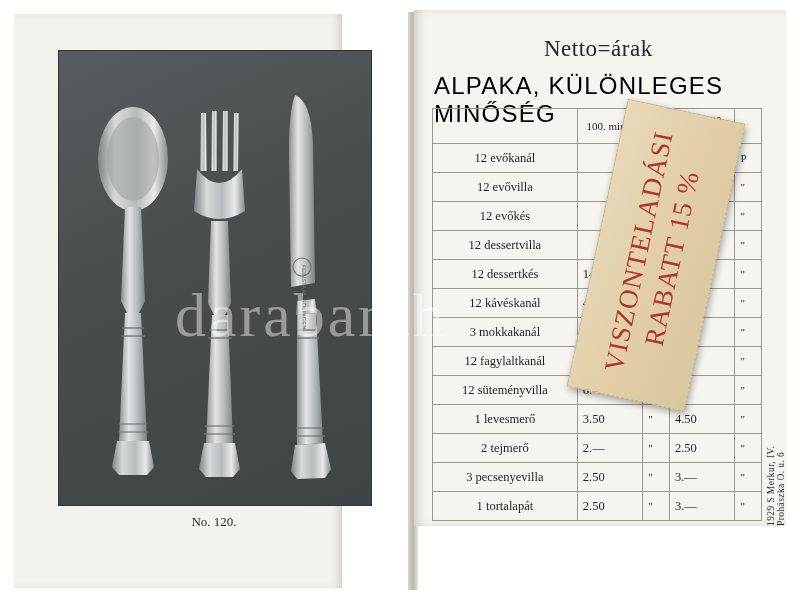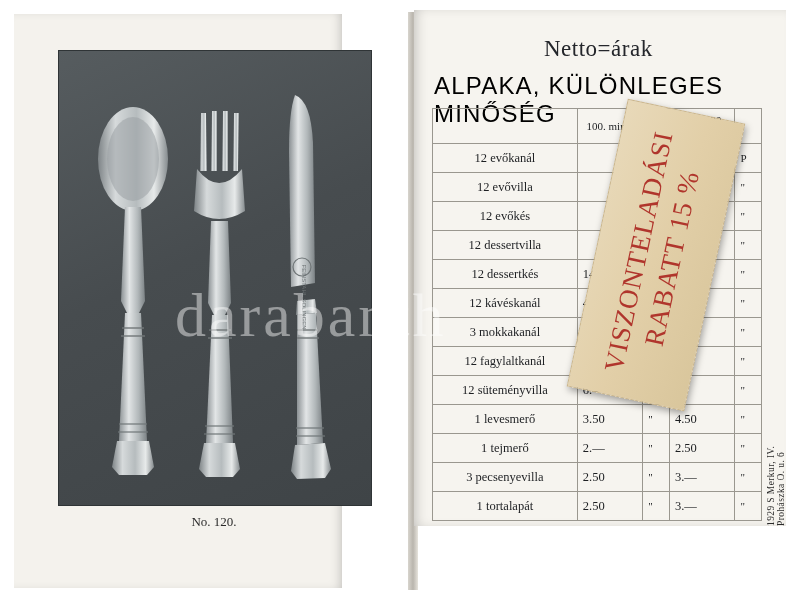--- a/index.html
+++ b/index.html
@@ -338,21 +338,21 @@
                 <td class="col-cur">"</td>
               </tr>
               <tr>
                 <td class="col-item">1 levesmerő</td>
                 <td class="col-price">3.50</td>
                 <td class="col-cur">"</td>
                 <td class="col-price">4.50</td>
                 <td class="col-cur">"</td>
               </tr>
               <tr>
-                <td class="col-item">1 tejmerő</td>
+                <td class="col-item">2 tejmerő</td>
                 <td class="col-price">2.—</td>
                 <td class="col-cur">"</td>
                 <td class="col-price">2.50</td>
                 <td class="col-cur">"</td>
               </tr>
               <tr>
                 <td class="col-item">3 pecsenyevilla</td>
                 <td class="col-price">2.50</td>
                 <td class="col-cur">"</td>
                 <td class="col-price">3.—</td>

